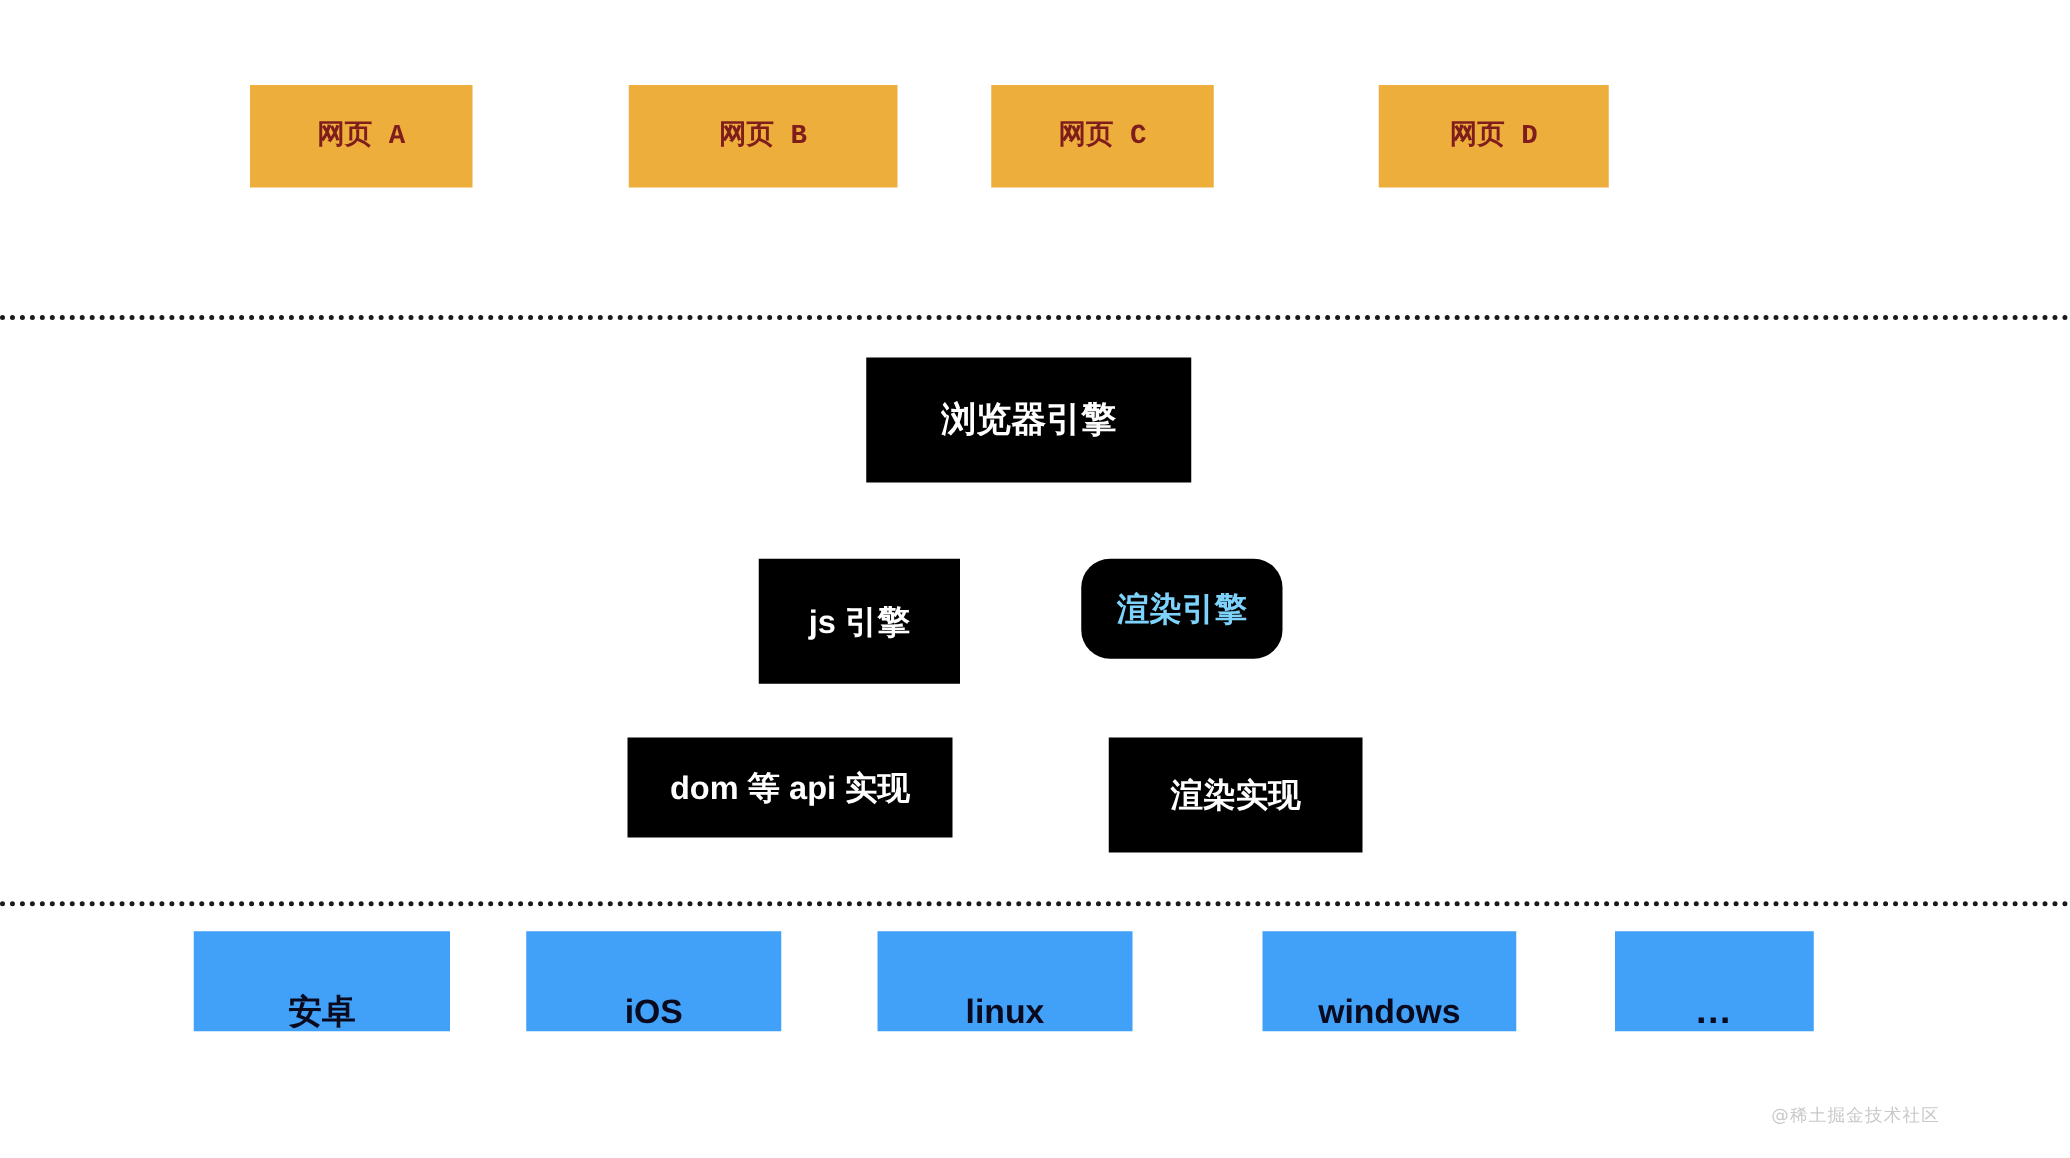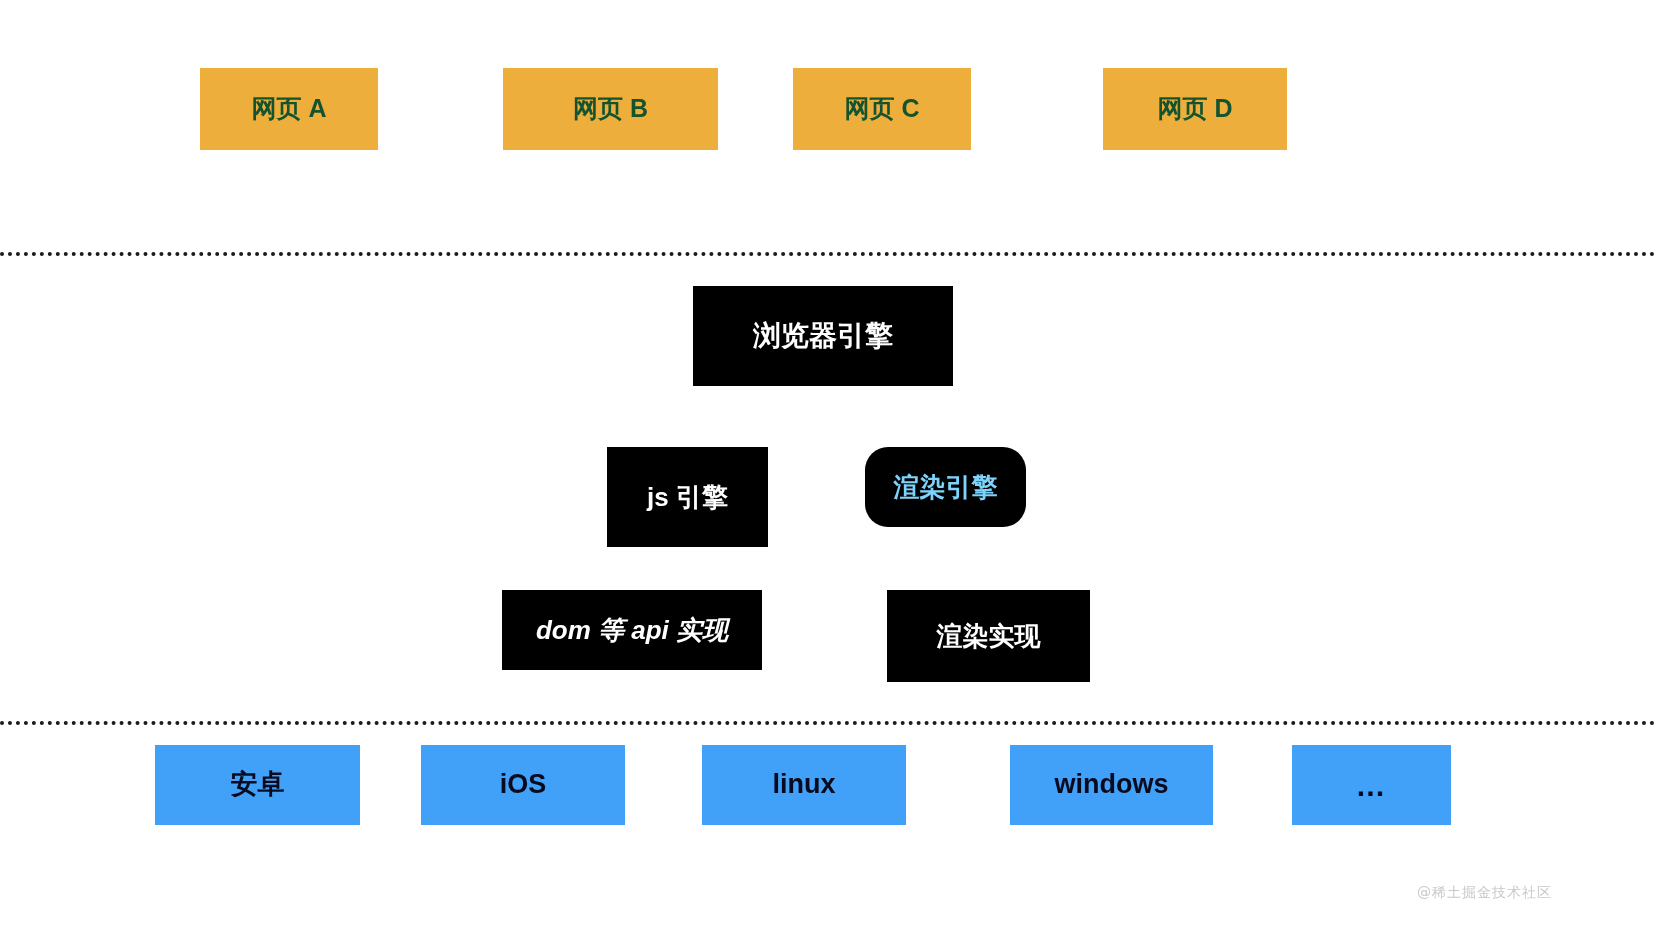--- a/index.html
+++ b/index.html
@@ -25,37 +25,39 @@
     box-sizing: border-box;
     text-align: center;
     line-height: 1.1;
     white-space: nowrap;
   }
   .box-label {
     display: block;
   }
   .layer-web .box {
     background: #eeae3c;
-    color: #14532d;
-    font-size: 25px;
+    color: #7f1d1d;
+    font-size: 22px;
     font-weight: 700;
+    font-family: Liberation Mono, monospace;
   }
   .layer-engine .box {
     background: #000000;
     color: #ffffff;
     font-weight: 700;
   }
   .box.engine-root { font-size: 28px; }
   .box.engine-mid  { font-size: 26px; }
   .box.engine-leaf { font-size: 26px; }
   .layer-os .box {
     background: #41a0f7;
     color: #0a0a1e;
     font-size: 27px;
     font-weight: 700;
+    align-items: flex-end;
   }
   .box.os-ellipsis {
     font-size: 30px;
     letter-spacing: 2px;
   }
   .divider {
     position: absolute;
     left: 0;
     width: 1656px;
     height: 0;
@@ -97,21 +99,21 @@
       <span class="box-label">浏览器引擎</span>
     </div>
 
     <div class="box engine-mid" style="left: 607px; top: 447px; width: 161px; height: 100px; background: rgb(0, 0, 0); color: rgb(255, 255, 255);">
       <span class="box-label">js 引擎</span>
     </div>
     <div class="box engine-mid" style="left: 865px; top: 447px; width: 161px; height: 80px; background: rgb(0, 0, 0); color: #7dd3fc; border-radius: 23px;">
       <span class="box-label">渲染引擎</span>
     </div>
 
-    <div class="box engine-leaf" style="left: 502px; top: 590px; width: 260px; height: 80px; background: rgb(0, 0, 0); color: rgb(255, 255, 255); font-style: italic;">
+    <div class="box engine-leaf" style="left: 502px; top: 590px; width: 260px; height: 80px; background: rgb(0, 0, 0); color: rgb(255, 255, 255);">
       <span class="box-label">dom 等 api 实现</span>
     </div>
     <div class="box engine-leaf" style="left: 887px; top: 590px; width: 203px; height: 92px; background: rgb(0, 0, 0); color: rgb(255, 255, 255);">
       <span class="box-label">渲染实现</span>
     </div>
   </div>
 
   <div class="divider" style="top: 721px; border-top-color: rgb(26, 26, 26);"></div>
 
   <div class="layer-os">

